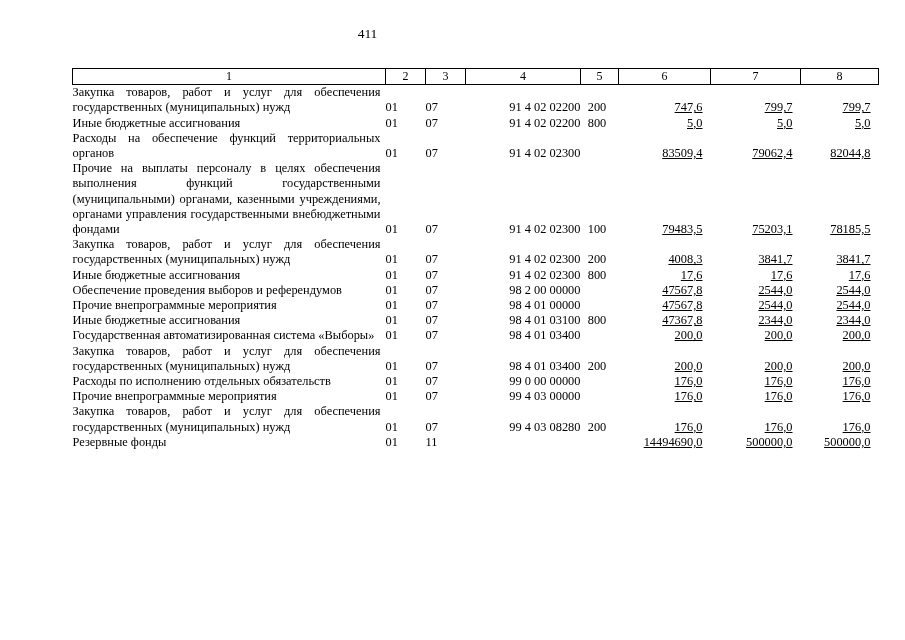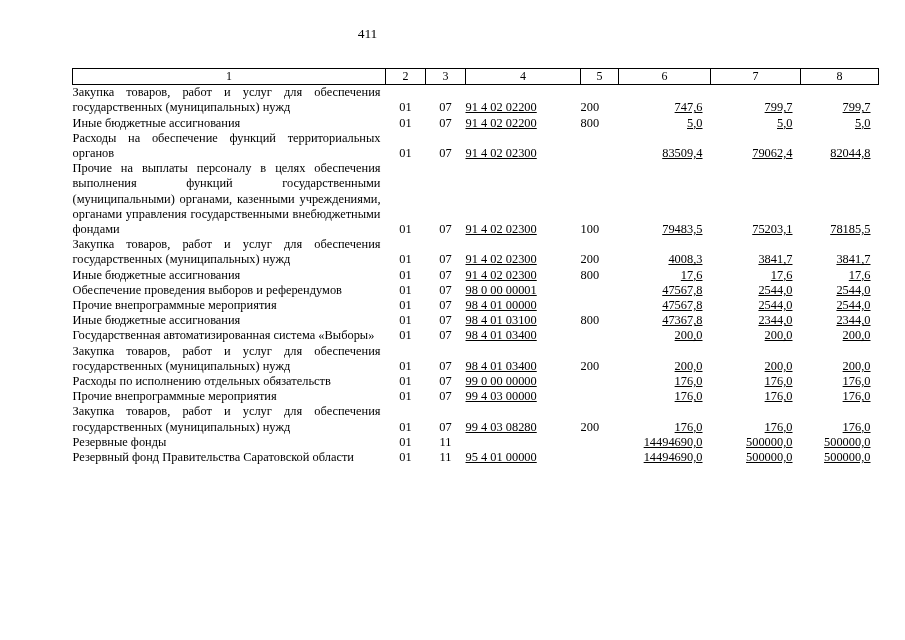--- a/index.html
+++ b/index.html
@@ -38,23 +38,23 @@
     height: 15px;
     padding: 0;
     text-align: center;
     vertical-align: middle;
   }
   tbody td {
     padding: 0;
     vertical-align: bottom;
   }
   td.c1 { text-align: justify; padding-right: 5px; margin-top: 12px; }
-  td.c2, td.c3 { text-align: center; }
-  td.c4 { text-align: left; text-decoration: underline; }
-  td.c5 { text-align: left; padding-right: 5px; }
+  td.c2, td.c3 { text-align: left; }
+  td.c4 { text-align: right; }
+  td.c5 { text-align: center; padding-right: 5px; }
   td.c6, td.c7, td.c8 { text-align: right; padding-right: 8px; text-decoration: underline; }
 </style>
 </head>
 <body>
 
 <div class="page">
   <div class="page-number">411</div>
 
   <table class="budget-table">
     <colgroup>
@@ -137,21 +137,21 @@
           <td class="c4">91 4 02 02300</td>
           <td class="c5">800</td>
           <td class="c6">17,6</td>
           <td class="c7">17,6</td>
           <td class="c8">17,6</td>
         </tr>
         <tr>
           <td class="c1">Обеспечение проведения выборов и референдумов</td>
           <td class="c2">01</td>
           <td class="c3">07</td>
-          <td class="c4">98 0 00 00001</td>
+          <td class="c4">98 2 00 00000</td>
           <td class="c5"></td>
           <td class="c6">47567,8</td>
           <td class="c7">2544,0</td>
           <td class="c8">2544,0</td>
         </tr>
         <tr>
           <td class="c1">Прочие внепрограммные мероприятия</td>
           <td class="c2">01</td>
           <td class="c3">07</td>
           <td class="c4">98 4 01 00000</td>
@@ -223,25 +223,15 @@
         <tr>
           <td class="c1">Резервные фонды</td>
           <td class="c2">01</td>
           <td class="c3">11</td>
           <td class="c4"></td>
           <td class="c5"></td>
           <td class="c6">14494690,0</td>
           <td class="c7">500000,0</td>
           <td class="c8">500000,0</td>
         </tr>
-        <tr>
-          <td class="c1">Резервный фонд Правительства Саратовской области</td>
-          <td class="c2">01</td>
-          <td class="c3">11</td>
-          <td class="c4">95 4 01 00000</td>
-          <td class="c5"></td>
-          <td class="c6">14494690,0</td>
-          <td class="c7">500000,0</td>
-          <td class="c8">500000,0</td>
-        </tr>
       </tbody>
   </table>
 </div>
 
 </body></html>

